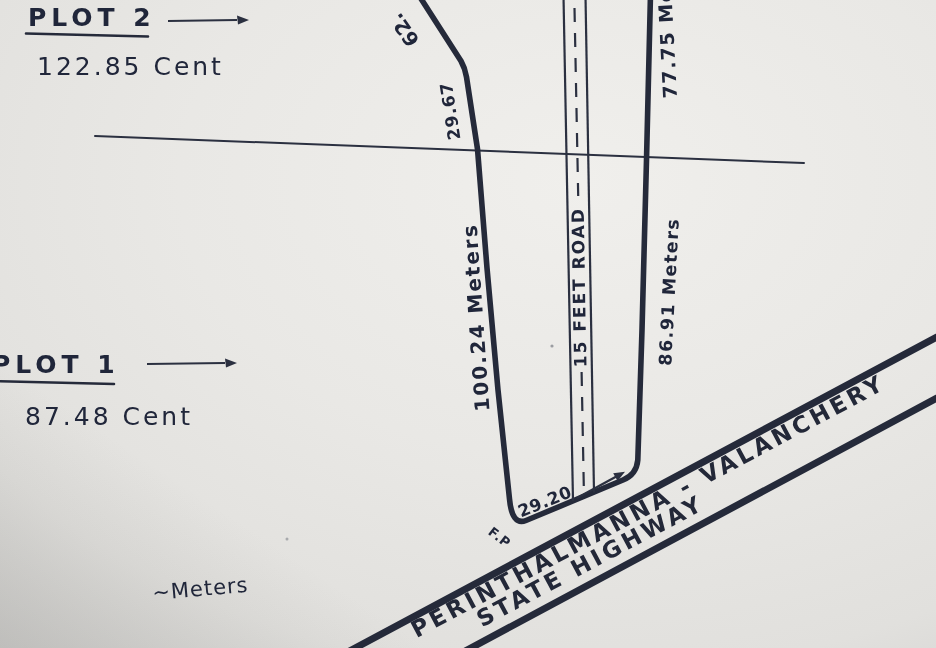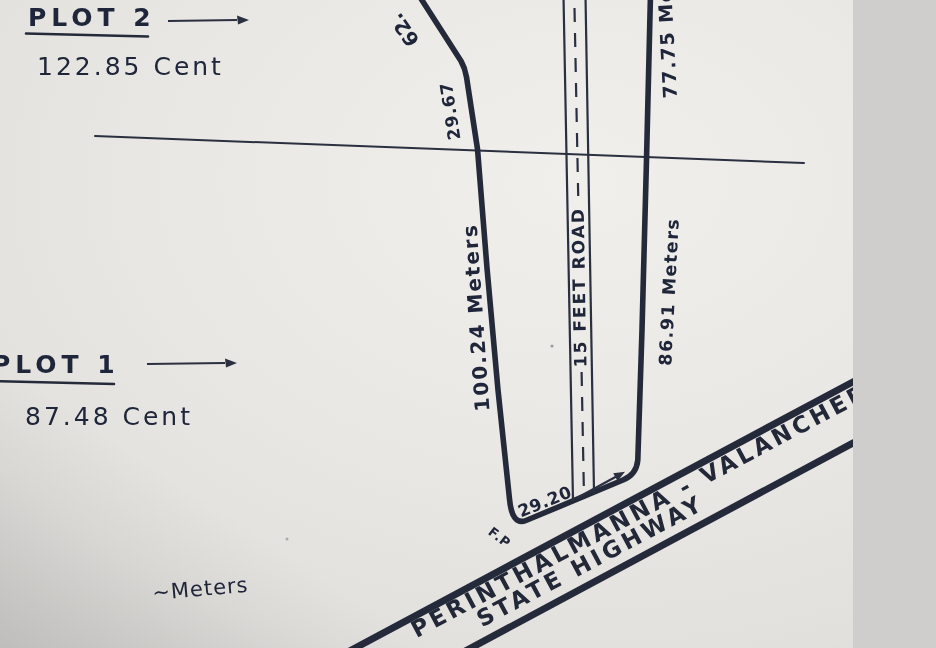--- a/index.html
+++ b/index.html
@@ -1,16 +1,16 @@
 <!DOCTYPE html>
 <html><head>
 <meta charset="utf-8">
 <style>
   html,body{margin:0;padding:0;background:#cfcecc;}
-  #stage{position:relative;width:853px;height:648px;overflow:hidden;background:#ef4444;}
+  #stage{position:relative;width:936px;height:648px;overflow:hidden;background:#ef4444;}
   svg{display:block;}
   text{font-family:"DejaVu Sans", sans-serif;fill:#20263a;}
   .title-txt{font-size:25px;font-weight:600;letter-spacing:5px;}
   .area-txt{font-size:25px;font-weight:500;letter-spacing:3px;}
   .dim-txt{font-weight:600;}
   .hwy-txt{font-size:23px;font-weight:600;letter-spacing:3.5px;fill:#232838;}
   .note-txt{font-size:21px;font-weight:500;letter-spacing:1px;}
   .marker-txt{font-size:13px;font-weight:600;letter-spacing:1px;}
 </style>
 </head>

